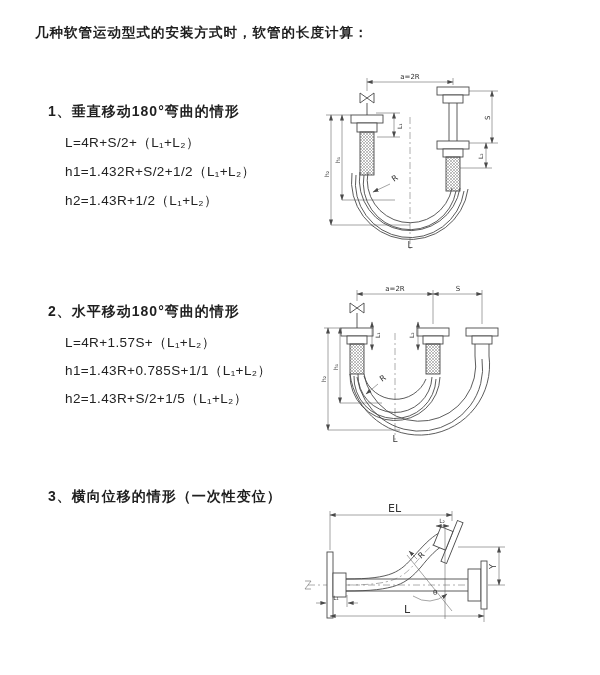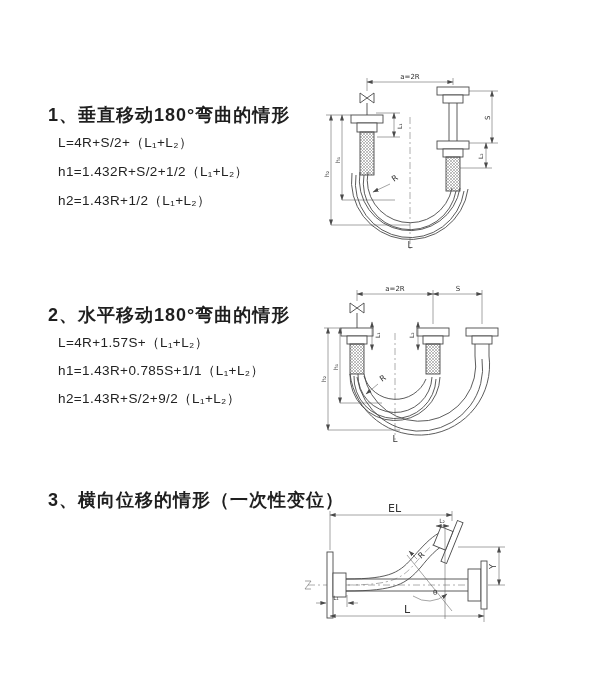--- a/index.html
+++ b/index.html
@@ -6,22 +6,22 @@
   #page{
     position:relative;width:600px;height:675px;background:#ffffff;
     font-family:"Liberation Sans","DejaVu Sans",sans-serif;
     color:#2b2b2b;overflow:hidden;
   }
   .title{
     position:absolute;left:35px;top:24px;
     font-size:13.5px;font-weight:bold;letter-spacing:1px;color:#1f1f1f;
   }
   .section{position:absolute;left:48px;}
-  .sec-heading{font-size:18px;font-weight:bold;letter-spacing:1px;color:#1f1f1f;}
-  .formula{position:absolute;left:58px;font-size:13.5px;letter-spacing:0.4px;color:#222;white-space:nowrap;}
+  .sec-heading{font-size:14px;font-weight:bold;letter-spacing:1px;color:#1f1f1f;}
+  .formula{position:absolute;left:65px;font-size:13.5px;letter-spacing:0.4px;color:#222;white-space:nowrap;}
   #s1h{top:103px;} #s1f0{top:134px;} #s1f1{top:163px;} #s1f2{top:192px;}
   #s2h{top:303px;} #s2f0{top:334px;text-align:right;} #s2f1{top:362px;} #s2f2{top:390px;}
   #s3h{top:488px;} #s3f0{top:549px;} #s3f1{top:577px;} #s3f2{top:604px;}
   svg{position:absolute;overflow:visible;}
   #svg1{left:310px;top:65px;}
   #svg2{left:310px;top:278px;}
   #svg3{left:300px;top:495px;}
   .pipe{stroke:#4a4a4a;stroke-width:0.9;fill:#ffffff;}
   .ln{stroke:#4a4a4a;stroke-width:0.9;fill:none;}
   .thin{stroke:#5a5a5a;stroke-width:0.55;fill:none;}
@@ -30,30 +30,31 @@
   .braid{fill:url(#braidpat);stroke:#4a4a4a;stroke-width:0.9;}
   text{fill:#333;font-family:"DejaVu Sans","Liberation Sans",sans-serif;}
   .t6{font-size:6px;} .t7{font-size:7px;} .t8{font-size:8px;}
   .t9{font-size:9px;} .t11{font-size:11px;}
 </style>
 </head>
 <body>
 
 <div id="page">
 
+  <div class="title">几种软管运动型式的安装方式时，软管的长度计算：</div>
 
   <div class="section sec-heading" id="s1h">1、垂直移动180°弯曲的情形</div>
   <div class="formula" id="s1f0">L=4R+S/2+（L₁+L₂）</div>
   <div class="formula" id="s1f1">h1=1.432R+S/2+1/2（L₁+L₂）</div>
   <div class="formula" id="s1f2">h2=1.43R+1/2（L₁+L₂）</div>
 
   <div class="section sec-heading" id="s2h">2、水平移动180°弯曲的情形</div>
   <div class="formula" id="s2f0">L=4R+1.57S+（L₁+L₂）</div>
   <div class="formula" id="s2f1">h1=1.43R+0.785S+1/1（L₁+L₂）</div>
-  <div class="formula" id="s2f2">h2=1.43R+S/2+9/2（L₁+L₂）</div>
+  <div class="formula" id="s2f2">h2=1.43R+S/2+1/5（L₁+L₂）</div>
 
   <div class="section sec-heading" id="s3h">3、横向位移的情形（一次性变位）</div>
 
   <svg width="0" height="0">
     <defs>
       <marker id="ah" markerWidth="7" markerHeight="7" refX="5.6" refY="3" orient="auto-start-reverse" markerUnits="userSpaceOnUse">
         <path d="M0,1 L6,3 L0,5 Z" fill="#4a4a4a"></path>
       </marker>
       <pattern id="braidpat" width="3" height="3" patternUnits="userSpaceOnUse">
         <path d="M0,3 L3,0 M0,0 L3,3" stroke="#808080" stroke-width="0.5"></path>

